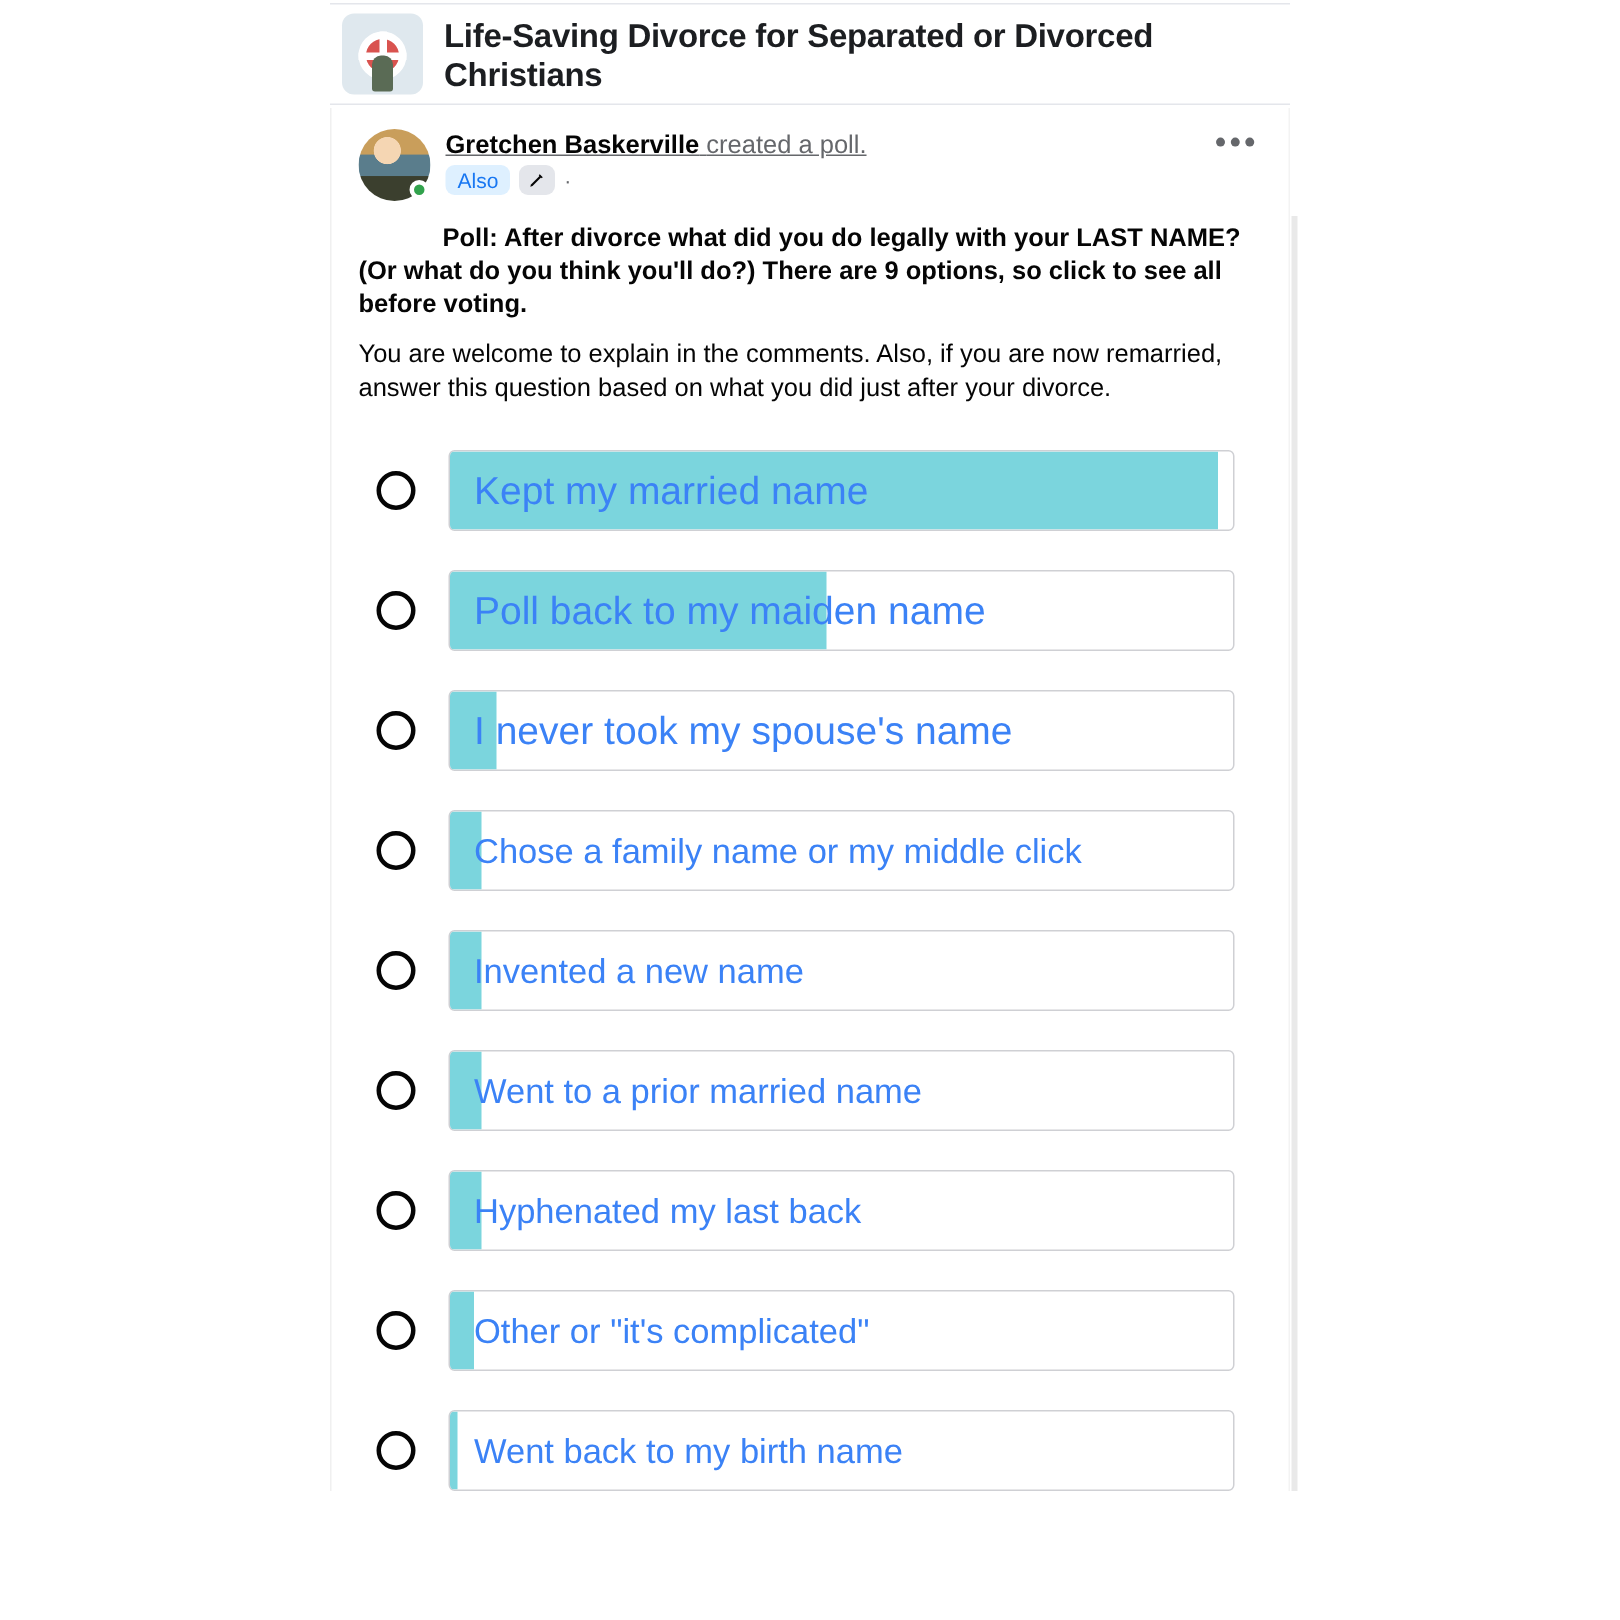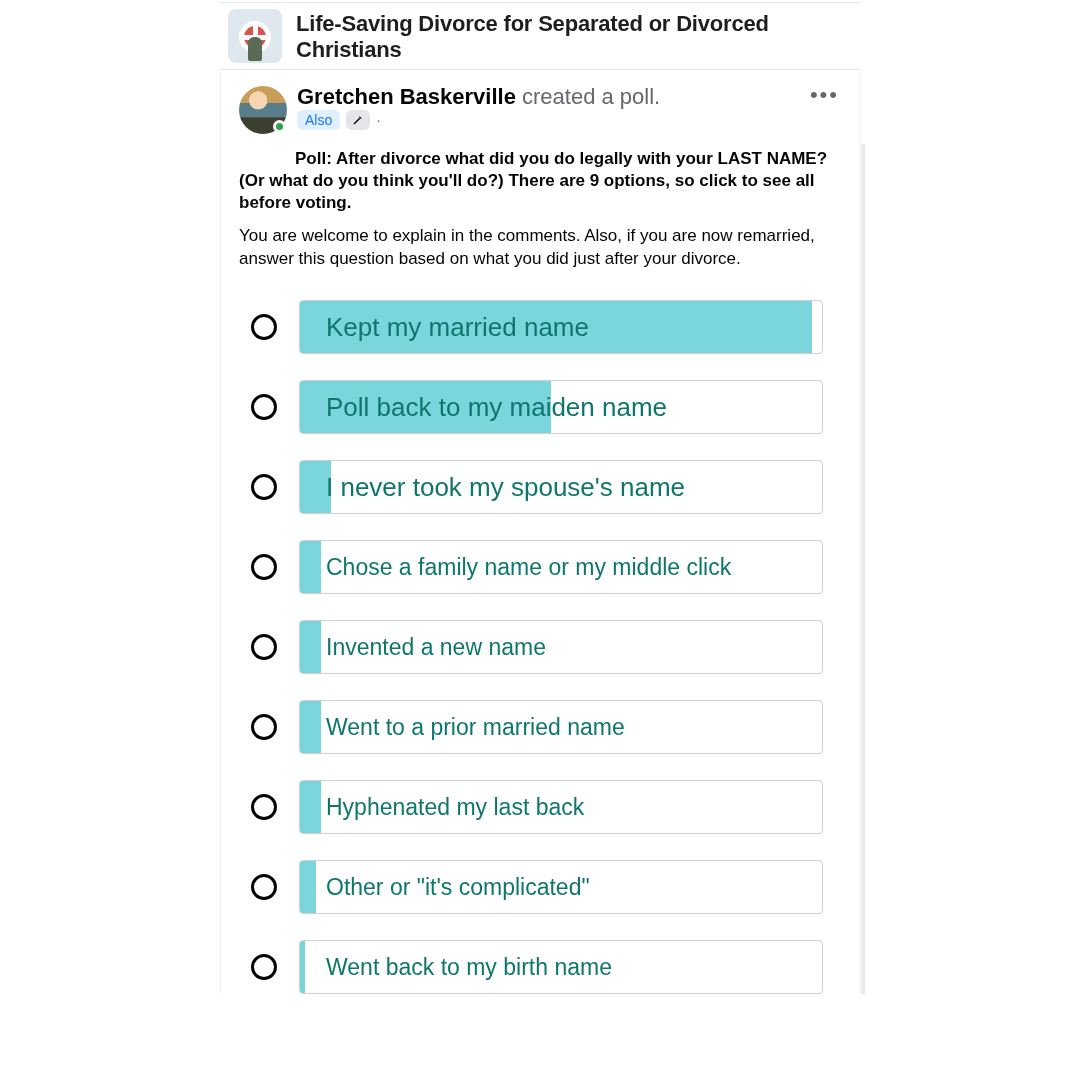--- a/index.html
+++ b/index.html
@@ -90,23 +90,24 @@
   }
   .online-dot {
     position: absolute;
     right: 1px; bottom: 1px;
     width: 13px; height: 13px;
     background: #31a24c;
     border: 3px solid #fff;
     border-radius: 50%;
   }
   .author-line {
-    font-size: 22px;
+    font-size: 17px;
     color: #65676b;
     line-height: 22px;
+    text-decoration: underline;
   }
   .author-name {
     color: #050505;
     font-weight: 600;
   }
   .badges {
     display: flex;
     align-items: center;
     gap: 6px;
     margin-top: 2px;
@@ -187,22 +188,22 @@
     cursor: pointer;
   }
   .fill {
     position: absolute;
     left: 0; top: 0; bottom: 0;
     background: #7bd5dd;
   }
   .opt-label {
     position: relative;
     z-index: 1;
-    padding-left: 26px;
-    color: #0f766e;
+    padding-left: 16px;
+    color: #3b82f6;
     font-family: "Segoe UI", Arial, sans-serif;
   }
   .sz-large { font-size: 26px; font-weight: 400; }
   .sz-med   { font-size: 23px; font-weight: 400; }
   .sz-small { font-size: 23px; font-weight: 400; }
 
   .scroll-hint {
     position: absolute;
     right: -6px;
     top: 72px;

